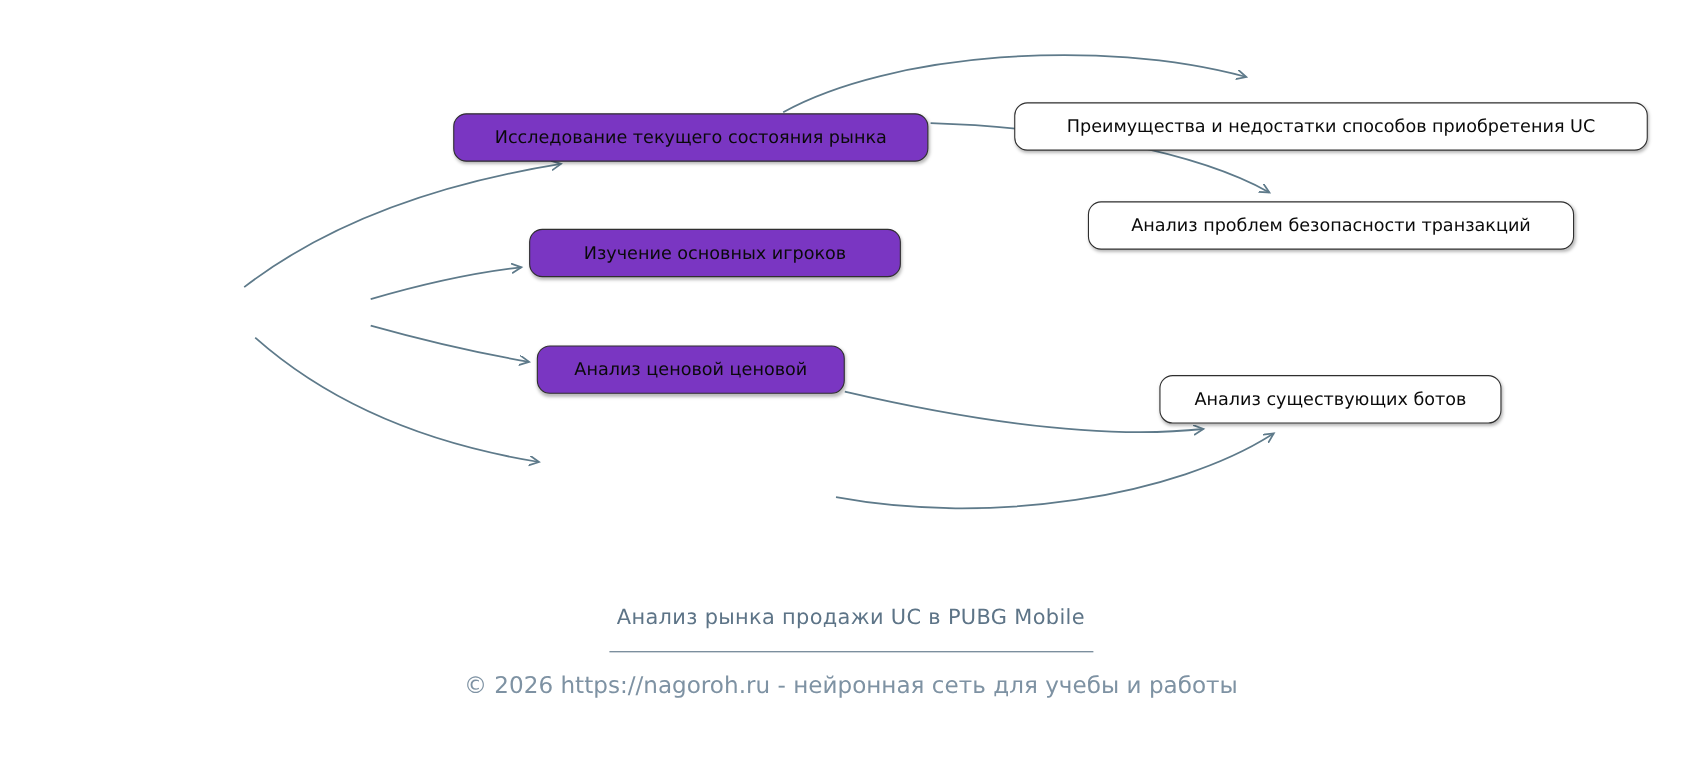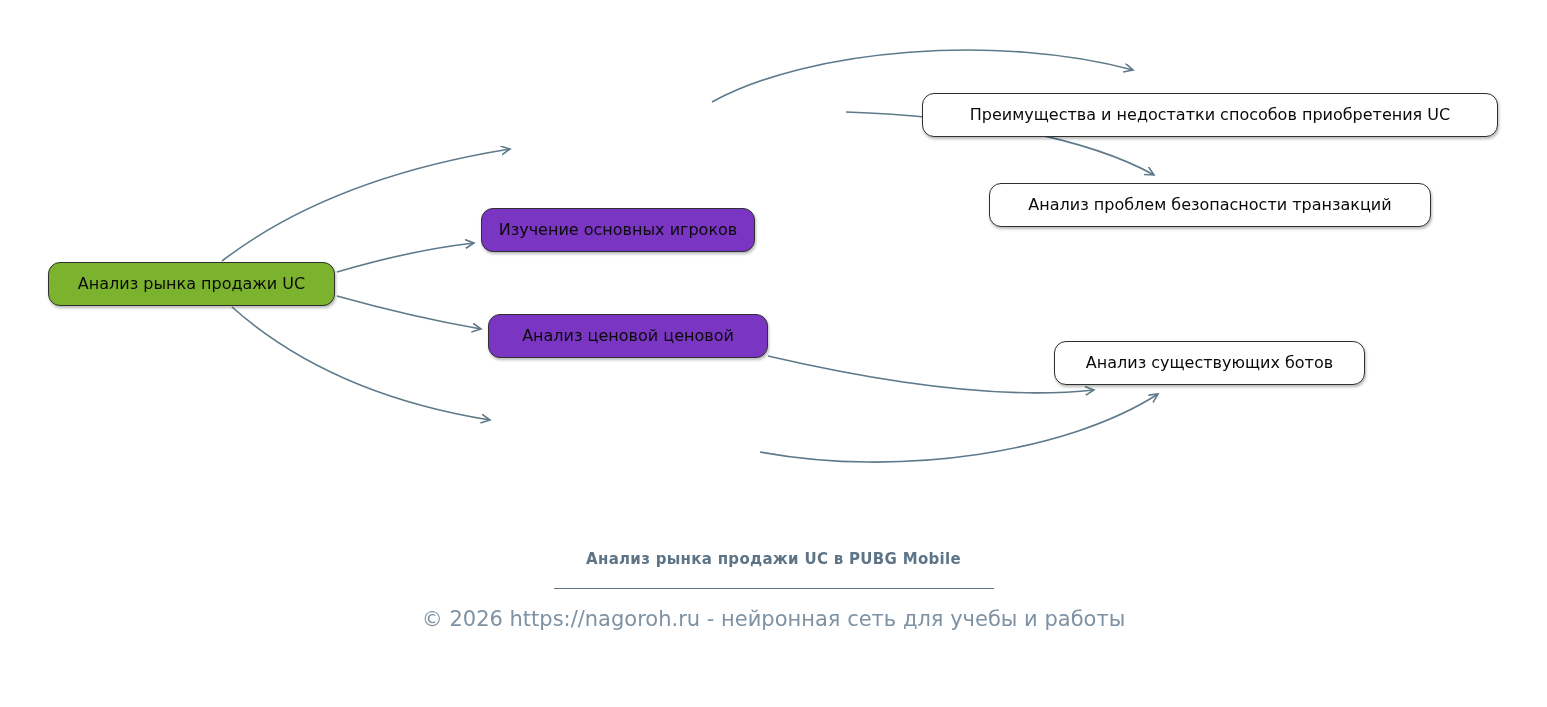--- a/index.html
+++ b/index.html
@@ -53,22 +53,22 @@
   .node-branch{background:var(--branch-fill);}
   .node-leaf{background:var(--leaf-fill);}
   .footer{
     position:absolute;
     left:0;right:0;
     top:550px;
     text-align:center;
   }
   .footer-title{
     display:block;
-    font-weight:bold;
-    font-size:15px;
+    font-weight:normal;
+    font-size:19px;
     letter-spacing:0.3px;
     color:var(--footer-title);
   }
   .footer-rule{
     width:440px;
     height:0;
     border-bottom:1px solid var(--footer-title);
     margin:20px auto 0 auto;
   }
   .footer-copyright{
@@ -92,24 +92,24 @@
     <path class="edge" d="M 222 261 Q 330 178 510 149" marker-end="url(#arrow)"></path>
     <path class="edge" d="M 337 272 Q 412 250 474 243" marker-end="url(#arrow)"></path>
     <path class="edge" d="M 337 296 Q 412 317 481 329" marker-end="url(#arrow)"></path>
     <path class="edge" d="M 232 307 Q 330 394 490 420" marker-end="url(#arrow)"></path>
     <path class="edge" d="M 712 102 C 810 48 1000 34 1133 70" marker-end="url(#arrow)"></path>
     <path class="edge" d="M 846 112 C 970 116 1088 138 1154 175" marker-end="url(#arrow)"></path>
     <path class="edge" d="M 768 356 C 880 382 1000 400 1094 390" marker-end="url(#arrow)"></path>
     <path class="edge" d="M 760 452 C 900 478 1068 452 1158 394" marker-end="url(#arrow)"></path>
   </svg>
 
-  <div class="node node-root" style="left:48px;top:262px;width:287px;">Анализ рынка продажи UC</div>
 
+  <div class="node node-branch" style="left:412px;top:103px;width:432px;">Исследование текущего состояния рынка</div>
 
-  <div class="node node-branch" style="left:481px;top:208px;width:274px;text-align:center;">Изучение основных игроков</div>
+  <div class="node node-branch" style="left:481px;top:208px;width:338px;text-align:center;">Изучение основных игроков</div>
 
   <div class="node node-branch" style="left:488px;top:314px;width:280px;">Анализ ценовой ценовой</div>
 
 
   <div class="node node-leaf" style="left:922px;top:78px;width:576px;margin-top:15px;">Преимущества и недостатки способов приобретения UC</div>
 
   <div class="node node-leaf" style="left:989px;top:183px;width:442px;">Анализ проблем безопасности транзакций</div>
 
   <div class="node node-leaf" style="left:1054px;top:341px;width:311px;">Анализ существующих ботов</div>
 

